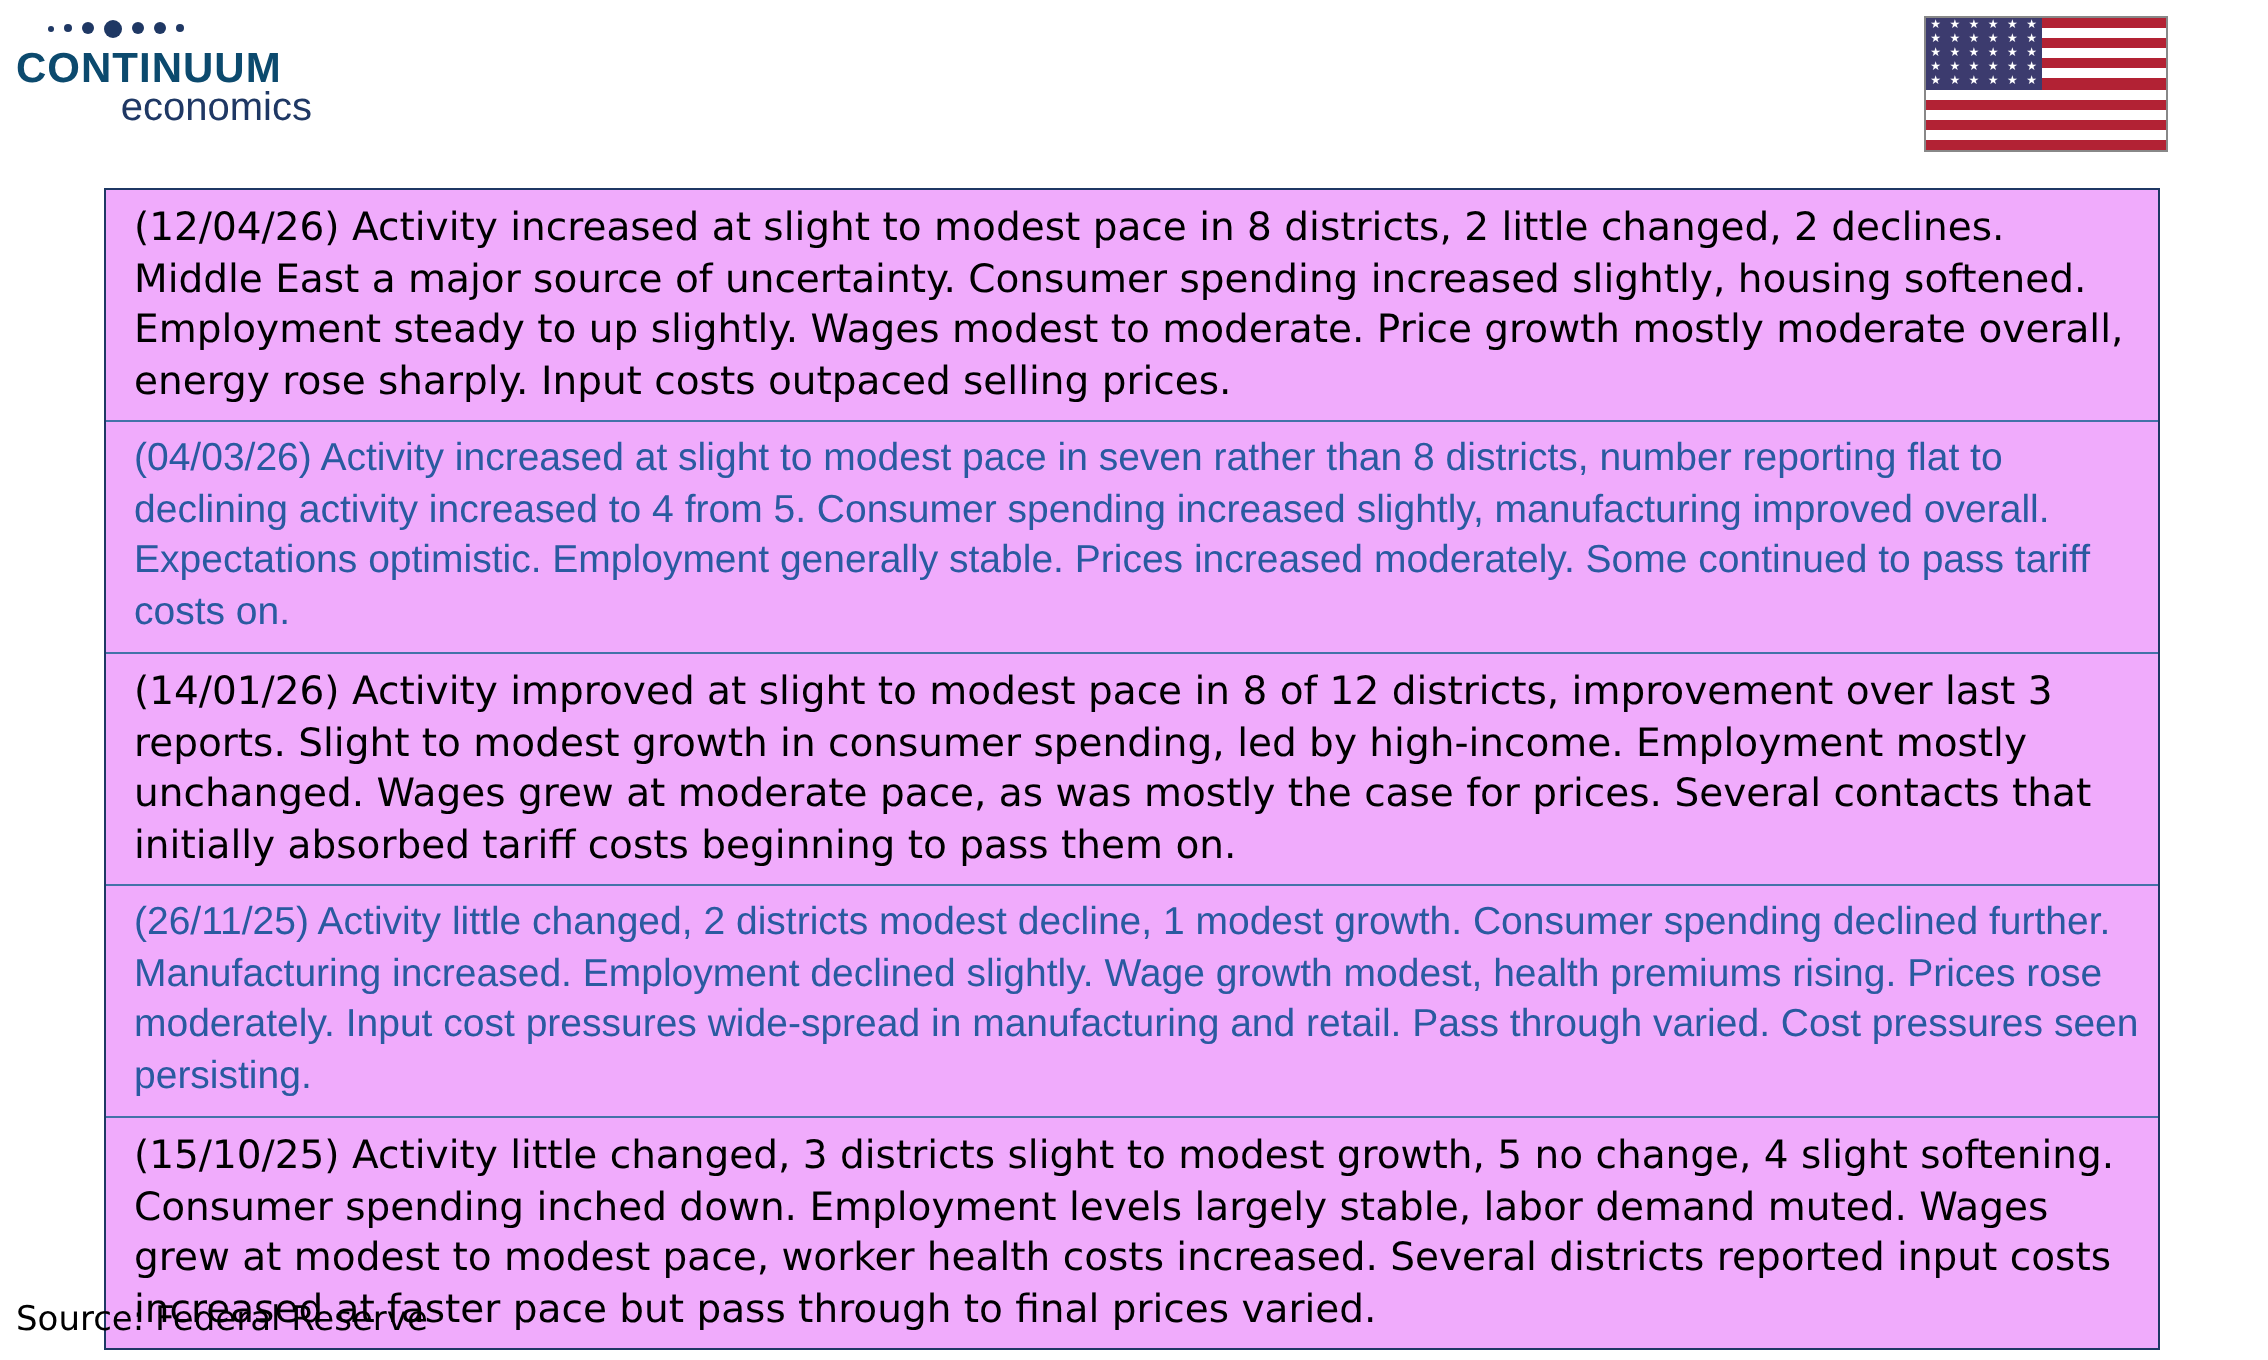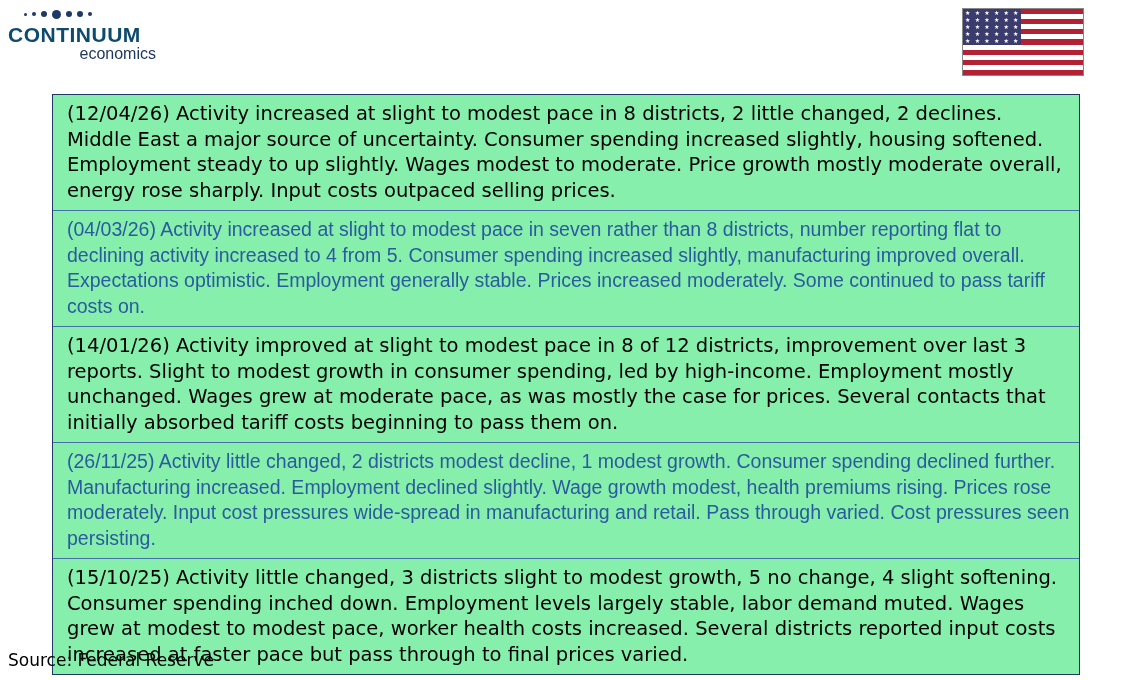--- a/index.html
+++ b/index.html
@@ -50,21 +50,21 @@
     font-family: "Liberation Sans", sans-serif;
     font-weight: bold;
     font-size: 21px;
     letter-spacing: 0.5px;
     color: #0c4a6e;
     line-height: 22px;
     margin-top: 2px;
   }
   .logo-sub {
     font-family: "Liberation Sans", sans-serif;
-    font-size: 16px;
+    font-size: 20px;
     color: #1f3864;
     text-align: right;
     width: 134px;
     margin-left: 14px;
     line-height: 16px;
   }
 
   .title {
     position: absolute;
     left: 0;
@@ -117,21 +117,21 @@
   }
 
   
   .table-wrap {
     position: absolute;
     left: 52px;
     top: 94px;
     width: 1028px;
     border: 1px solid #1f3864;
     box-sizing: border-box;
-    background: #86efac;
+    background: #f0abfc;
   }
   .row {
     border-bottom: 1px solid #4472a8;
     padding: 6px 8px 7px 14px;
     font-size: 19.5px;
     line-height: 25.5px;
     box-sizing: border-box;
   }
   .row:last-child {
     border-bottom: none;

